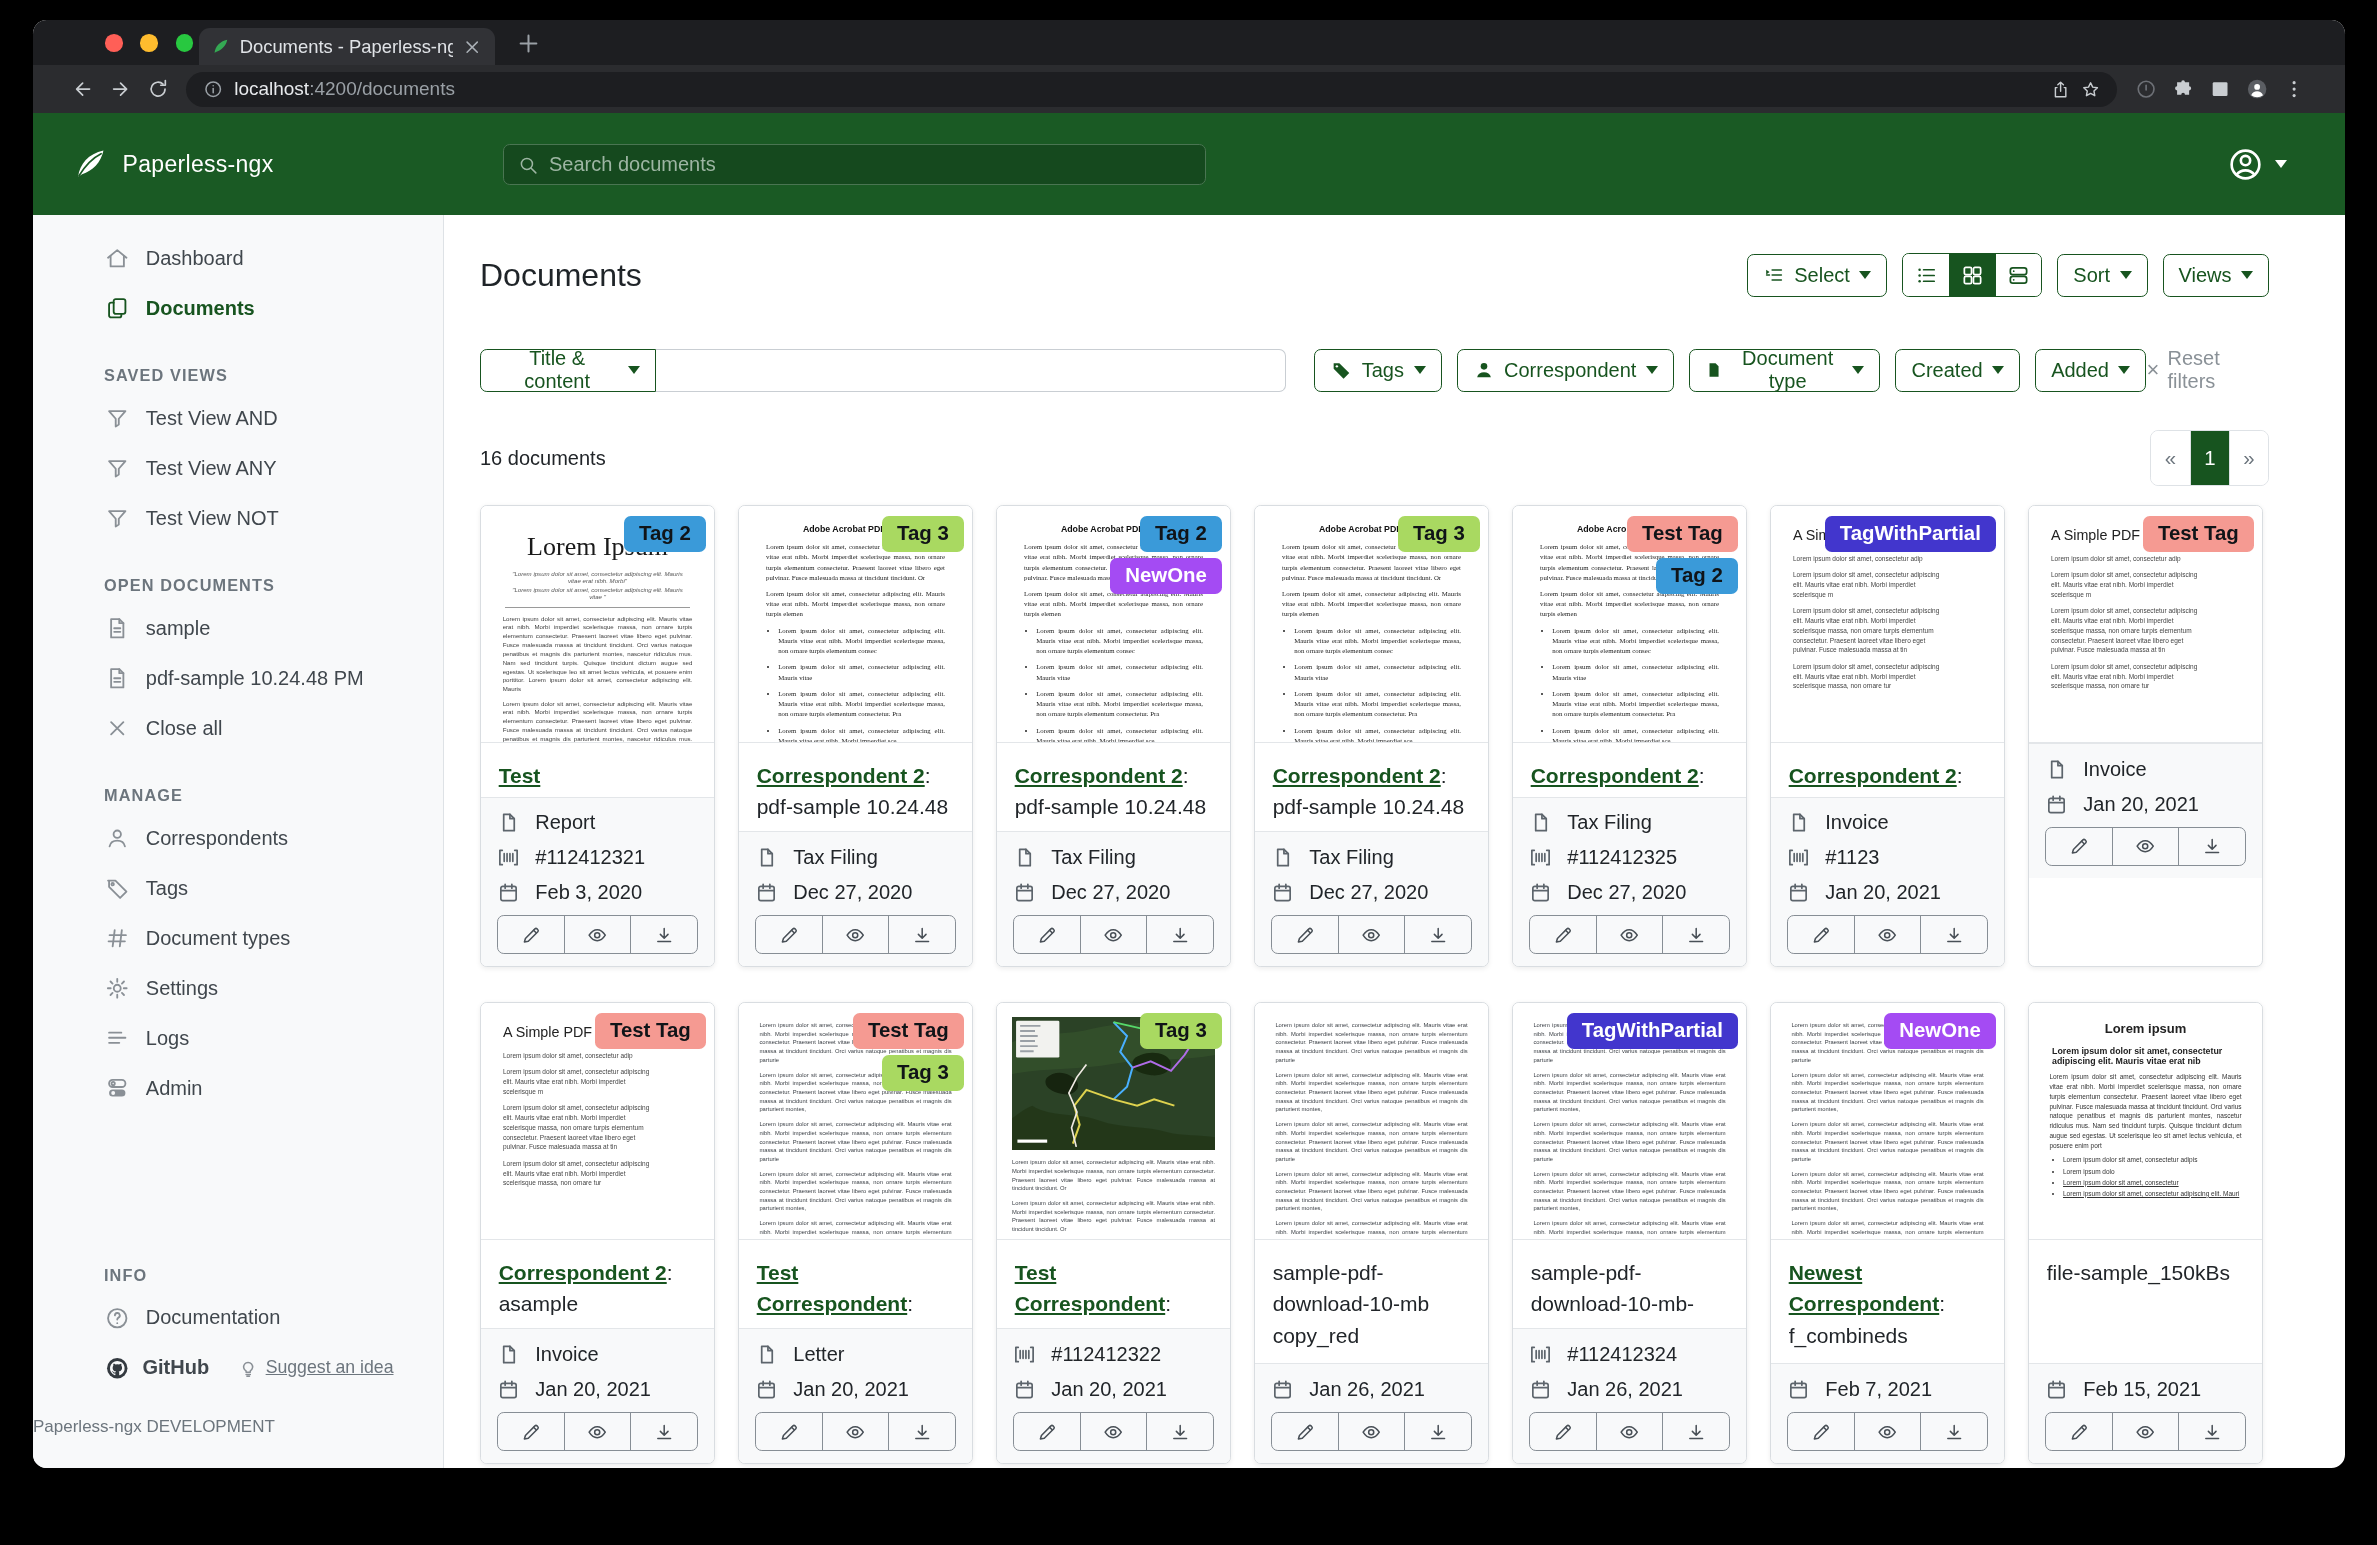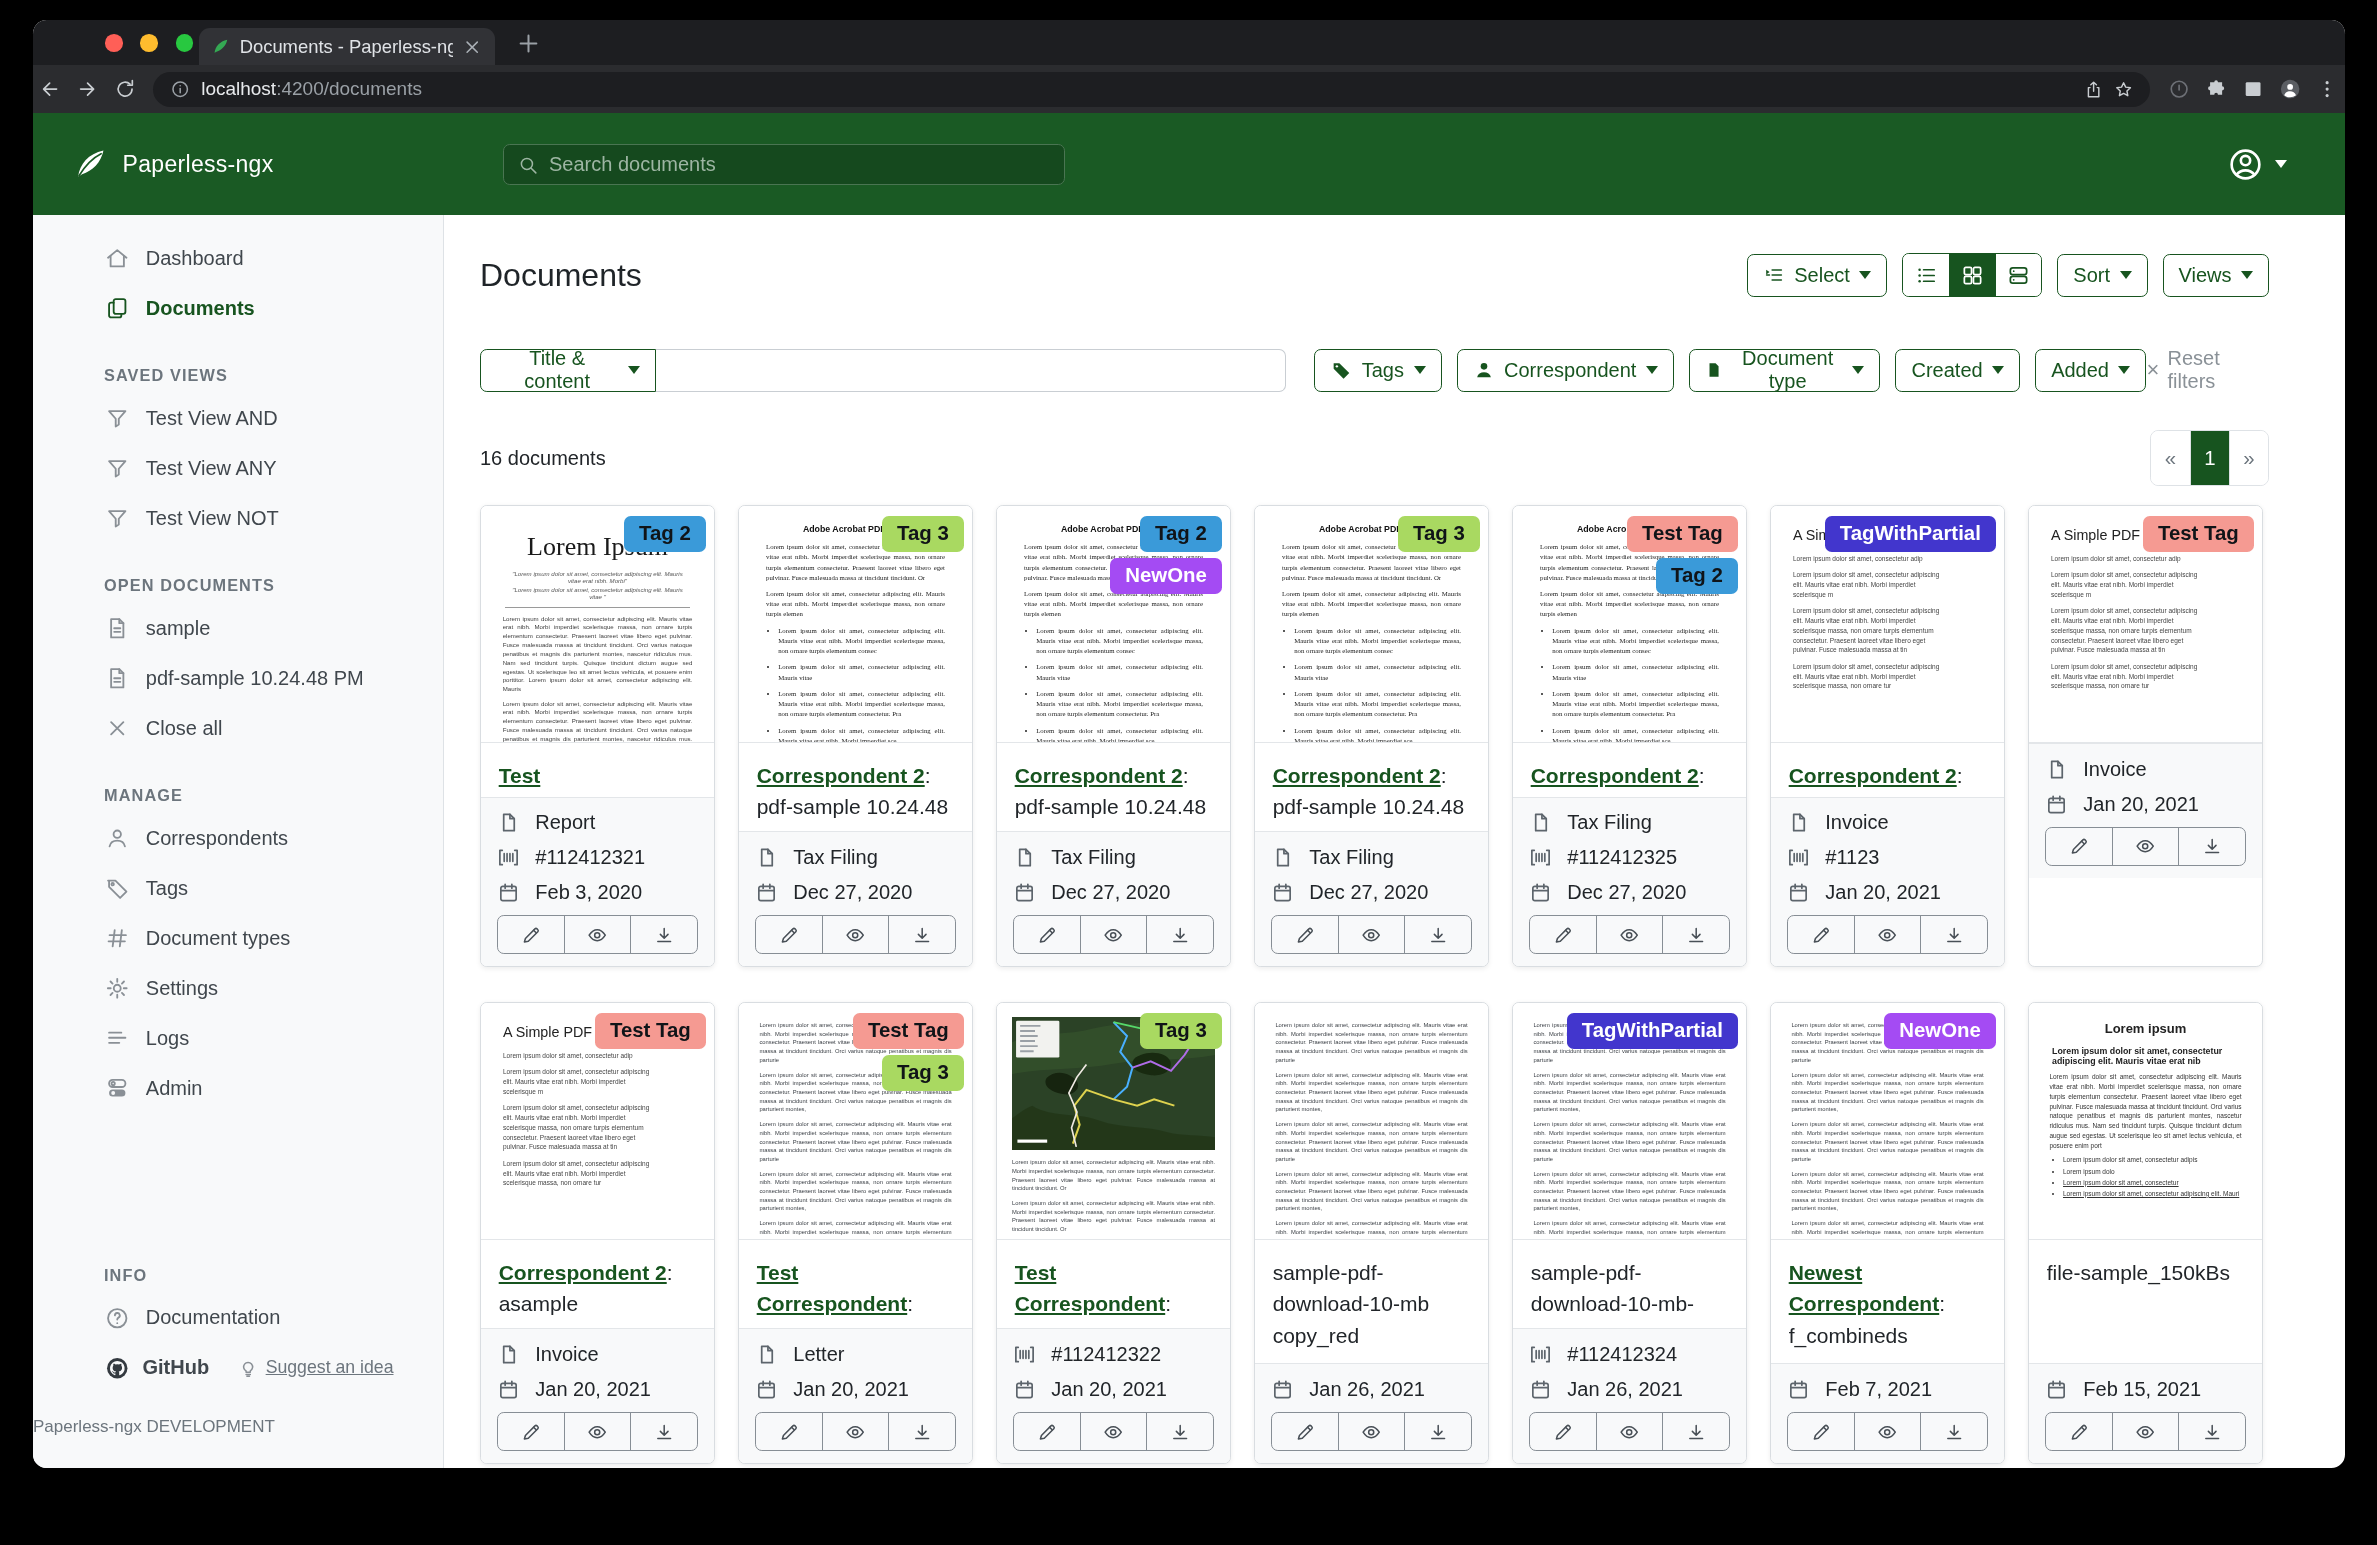--- a/index.html
+++ b/index.html
@@ -14,38 +14,38 @@
   .light { width:17.7px; height:17.7px; border-radius:50%; }
   .light.red{background:#ff5f57}.light.yellow{background:#febc2e}.light.green{background:#28c840}
   .tab { margin-left:166px; width:296px; height:37px; background:#313236; border-radius:11px 11px 0 0;
          display:flex; align-items:center; padding:0 12.2px; gap:9.5px; }
   .tab .fav{width:19px;height:19px;flex:none}
   .tab-title { font-size:18.4px; color:#e0e3e7; flex:1; white-space:nowrap; overflow:hidden; }
   .tab-close { width:20.4px;height:20.4px;color:#aab0b6; flex:none; }
   .newtab { margin:0 0 8.2px 20.4px; width:27px;height:27px; color:#9aa0a6; }
   .tabstrip svg, .toolbar svg { width:100%; height:100%; }
 
-  .toolbar { height:48px; background:#2b2c2f; display:flex; align-items:center; padding:0 1px; gap:4.1px; flex:none; }
+  .toolbar { height:48px; background:#2b2c2f; display:flex; align-items:center; padding:0 34px; gap:4.1px; flex:none; }
   .tbtn { width:33px; height:33px; border-radius:50%; display:flex; align-items:center; justify-content:center; color:#c9cdd1; flex:none; padding:5.4px; }
   .tbtn.dim{color:#6d7076}
   .omni { flex:1; height:35px; background:#1d1e21; border-radius:17.7px; display:flex; align-items:center;
           padding:0 12.2px 0 16.3px; margin:0 8.2px; min-width:0; }
   .omni .oicon{width:20.4px;height:20.4px;color:#9aa0a6;flex:none;}
   .url { font-size:19px; color:#9aa0a6; margin-left:11px; white-space:nowrap; }
   .url b { color:#e8eaed; font-weight:400; }
   .omni .spacer{flex:1}
   .omni .tbtn{width:30px;height:30px}
 
   
   .appheader { height:102px; background:var(--header); position:relative; flex:none; }
   .brand { position:absolute; left:38px; top:0; height:102px; display:flex; align-items:center; gap:13.6px; color:#fff; }
   .brand .logo{width:38px;height:38px;color:#fff}
   .brand .logo svg{width:100%;height:100%}
   .brand-name { font-size:23px; font-weight:500; letter-spacing:0.3px; }
-  .hsearch { position:absolute; left:470px; top:31px; width:562px; height:41px; background:var(--searchbg);
+  .hsearch { position:absolute; left:470px; top:31px; width:703px; height:41px; background:var(--searchbg);
              border:1px solid var(--searchbd); border-radius:6.8px; display:flex; align-items:center; padding:0 13.6px; gap:11px; }
   .hsearch .sicn{width:20.4px;height:20.4px;color:#9db5a3;flex:none}
   .hsearch .sicn svg{width:100%;height:100%}
   .hsearch input { flex:1; background:transparent; border:none; outline:none; font-size:20px; color:#d7e4da; font-family:inherit; }
   .hsearch input::placeholder { color:#9db5a3; }
   .huser { position:absolute; right:58px; top:0; height:102px; display:flex; align-items:center; gap:12.2px; color:#fff; }
   .huser .av{width:35px;height:35px}
   .huser .av svg{width:100%;height:100%}
   .caret { width:0;height:0;border-left:6.8px solid transparent;border-right:6.8px solid transparent;border-top:8.2px solid currentColor; }
 

